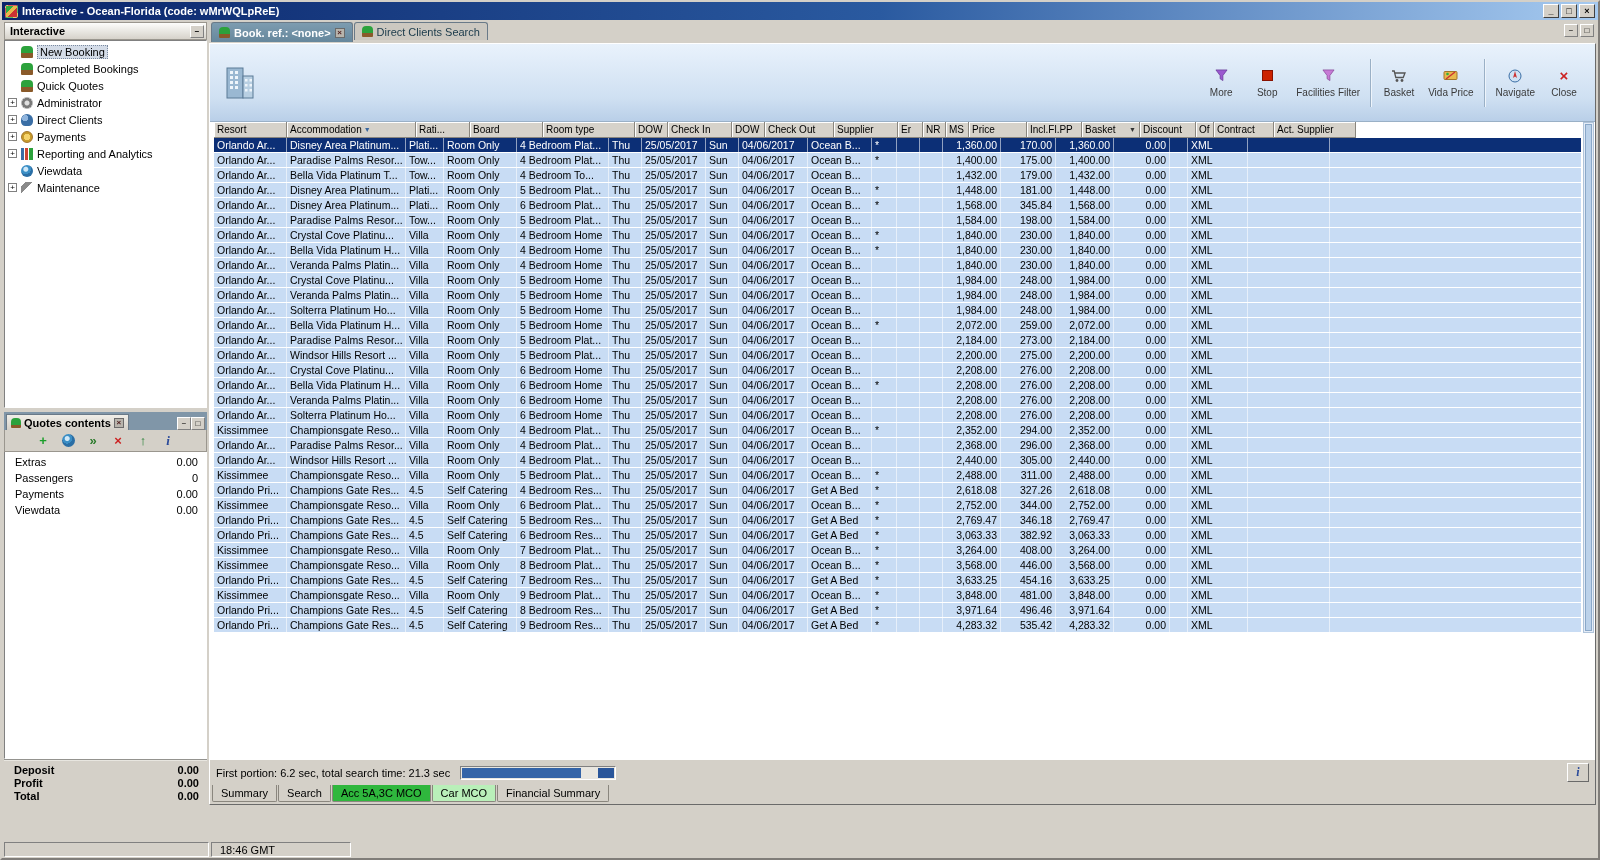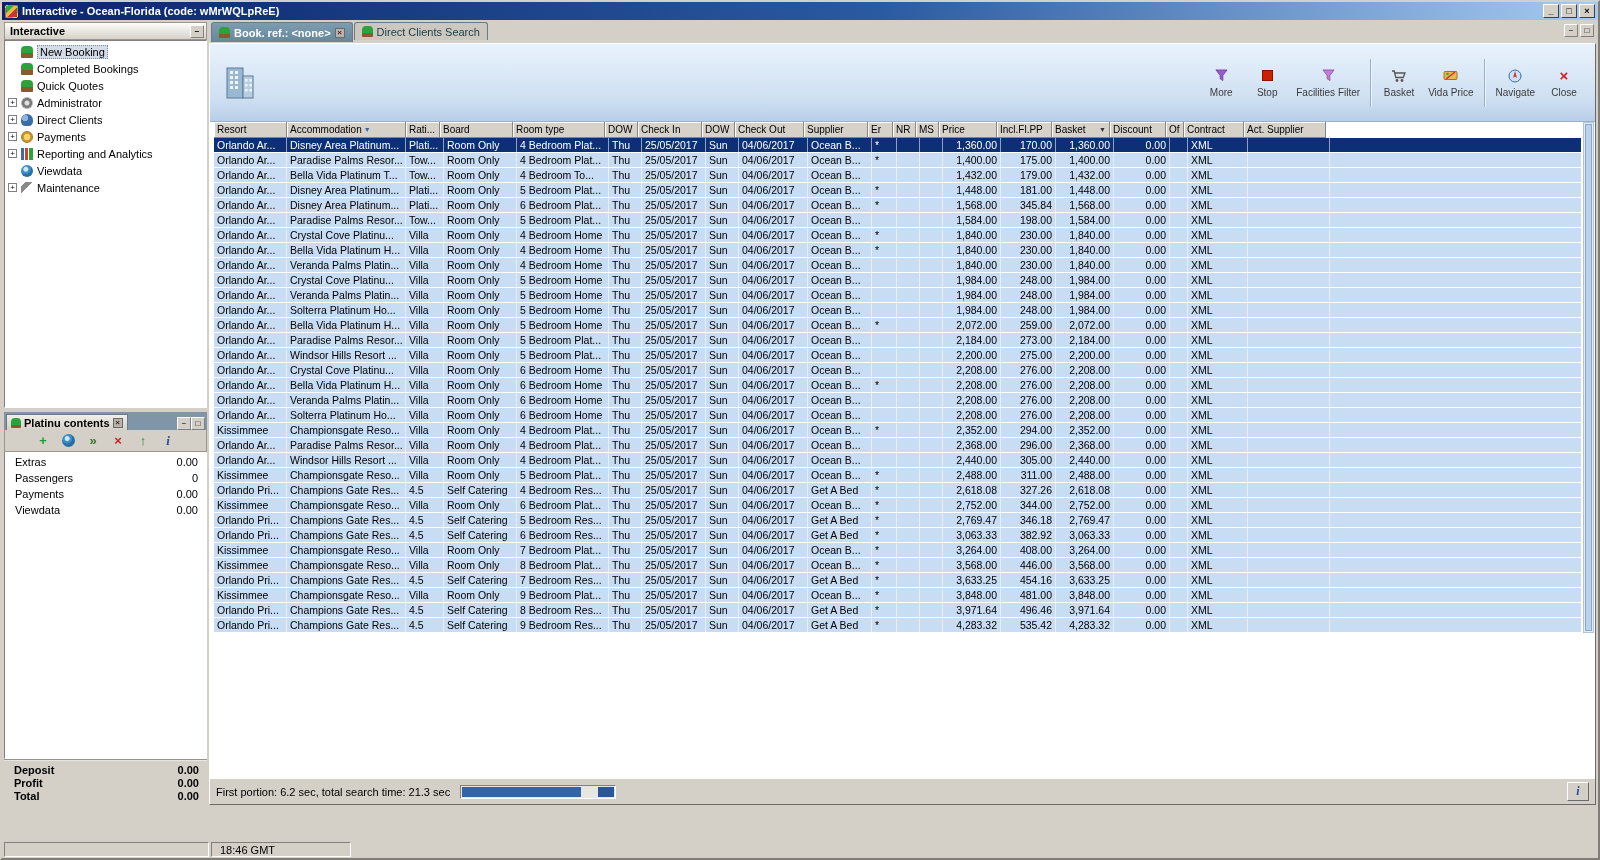--- a/index.html
+++ b/index.html
@@ -182,21 +182,21 @@
               <span class="ticon wrench-icon"></span>
               <span class="tlabel">Maintenance</span>
             </div>
           </div>
       </div>
 
       <div class="booking-panel">
         <div class="bp-header">
           <div class="bp-tab">
             <span class="ticon palm-icon"></span>
-            <span>Platinu contents</span>
+            <span>Quotes contents</span>
             <span class="tab-close">×</span>
           </div>
           <span class="spacer"></span>
           <span class="mini-btn">−</span>
           <span class="mini-btn">□</span>
         </div>
         <div class="bp-toolbar">
           <span class="tbi tb-add">+</span>
           <span class="tbi">
               <span class="tb-globe"></span>
@@ -348,25 +348,25 @@
             <span>Close</span>
           </div>
         </div>
 
 
         <div class="gridwrap">
           <div class="ghead" id="grid-head">
               <div class="hcell" style="width: 73px;">
                 <span>Resort</span>
               </div>
-              <div class="hcell" style="width: 119px;">
+              <div class="hcell" style="width: 129px;">
                 <span>Accommodation</span>
                 <span class="funnel">▼</span>
               </div>
-              <div class="hcell" style="width: 34px;">
+              <div class="hcell" style="width: 54px;">
                 <span>Rati...</span>
               </div>
               <div class="hcell" style="width: 73px;">
                 <span>Board</span>
               </div>
               <div class="hcell" style="width: 92px;">
                 <span>Room type</span>
               </div>
               <div class="hcell" style="width: 33px;">
                 <span>DOW</span>
@@ -1150,20 +1150,27 @@
 
         <div class="progress-row">
           <span>First portion: 6.2 sec, total search time: 21.3 sec</span>
           <div class="ptrack">
             <div class="pfill" id="pfill" style="width: 78%;"></div>
             <div class="pblock"></div>
           </div>
           <span class="info-btn">i</span>
         </div>
 
+        <div class="bottom-tabs" id="bottom-tabs">
+            <div class="btab">Summary</div>
+            <div class="btab">Search</div>
+            <div class="btab" style="background: rgb(47, 183, 61);">Acc 5A,3C MCO</div>
+            <div class="btab" style="background: rgb(185, 239, 185);">Car MCO</div>
+            <div class="btab">Financial Summary</div>
+          </div>
 
       </div>
     </div>
   </div>
 
   <div class="statusbar">
     <div class="sb-cell sb-left"></div>
     <div class="sb-cell sb-time">18:46 GMT</div>
     <div class="sb-cell sb-grip"></div>
   </div>

